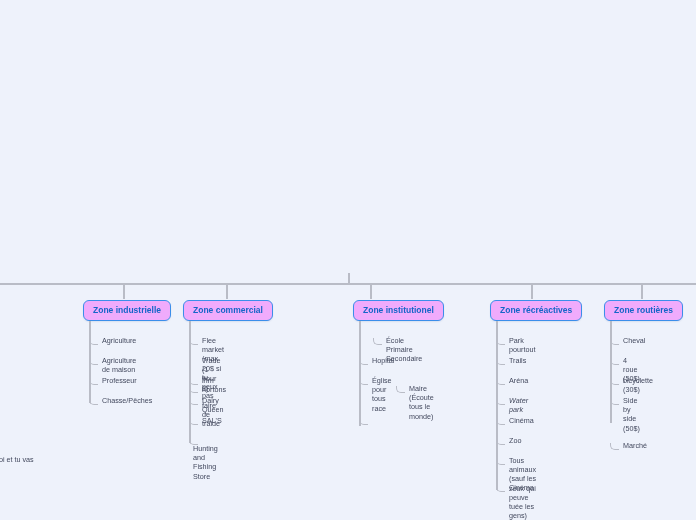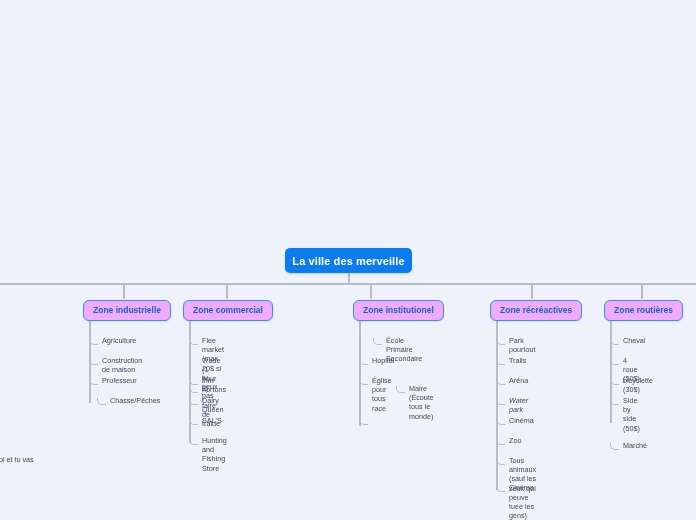--- a/index.html
+++ b/index.html
@@ -133,40 +133,39 @@
   }
 </style>
 </head>
 <body>
 
 <div id="canvas">
 
   <div class="trunk-line"></div>
   <div class="root-stem"></div>
 
-  <div class="root-node">La ville des merveille</div>
 
   <div class="branch-stem" style="left:123px; height:15px;"></div>
   <div class="branch" style="left:83px;">
     <div class="branch-node">Zone industrielle</div>
     <div class="spine" style="left:6px; top:22px; height:82px;"></div>
     <div class="leaves">
       <div class="leaf" style="left:6px; top:0px;">
         <span class="elbow"></span>
         <span class="leaf-text">Agriculture</span>
       </div>
       <div class="leaf" style="left:6px; top:20px;">
         <span class="elbow"></span>
-        <span class="leaf-text">Construction de maison</span>
+        <span class="leaf-text">Agriculture de maison</span>
       </div>
       <div class="leaf" style="left:6px; top:40px;">
         <span class="elbow"></span>
         <span class="leaf-text">Professeur</span>
       </div>
-      <div class="leaf" style="left:6px; top:60px;padding-left:8px;">
+      <div class="leaf" style="left:6px; top:60px;">
         <span class="elbow"></span>
         <span class="leaf-text">Chasse/Pêches</span>
       </div>
     </div>
   </div>
 
   <div class="branch-stem" style="left:226px; height:15px;"></div>
   <div class="branch" style="left:183px;">
     <div class="branch-node">Zone commercial</div>
     <div class="spine" style="left:6px; top:22px; height:122px;"></div>
@@ -184,21 +183,21 @@
         <span class="leaf-text">Tim hortons</span>
       </div>
       <div class="leaf" style="left:6px; top:60px;">
         <span class="elbow"></span>
         <span class="leaf-text">Dairy Queen</span>
       </div>
       <div class="leaf" style="left:6px; top:80px;">
         <span class="elbow"></span>
         <span class="leaf-text">SAL'S</span>
       </div>
-      <div class="leaf" style="left:6px; top:100px;">
+      <div class="leaf" style="left:6px; top:100px;flex-direction:column;">
         <span class="elbow"></span>
         <span class="leaf-text">Hunting and Fishing Store</span>
       </div>
     </div>
   </div>
 
   <div class="branch-stem" style="left:370px; height:15px;"></div>
   <div class="branch" style="left:353px;">
     <div class="branch-node">Zone institutionel</div>
     <div class="spine" style="left:6px; top:22px; height:105px;"></div>

